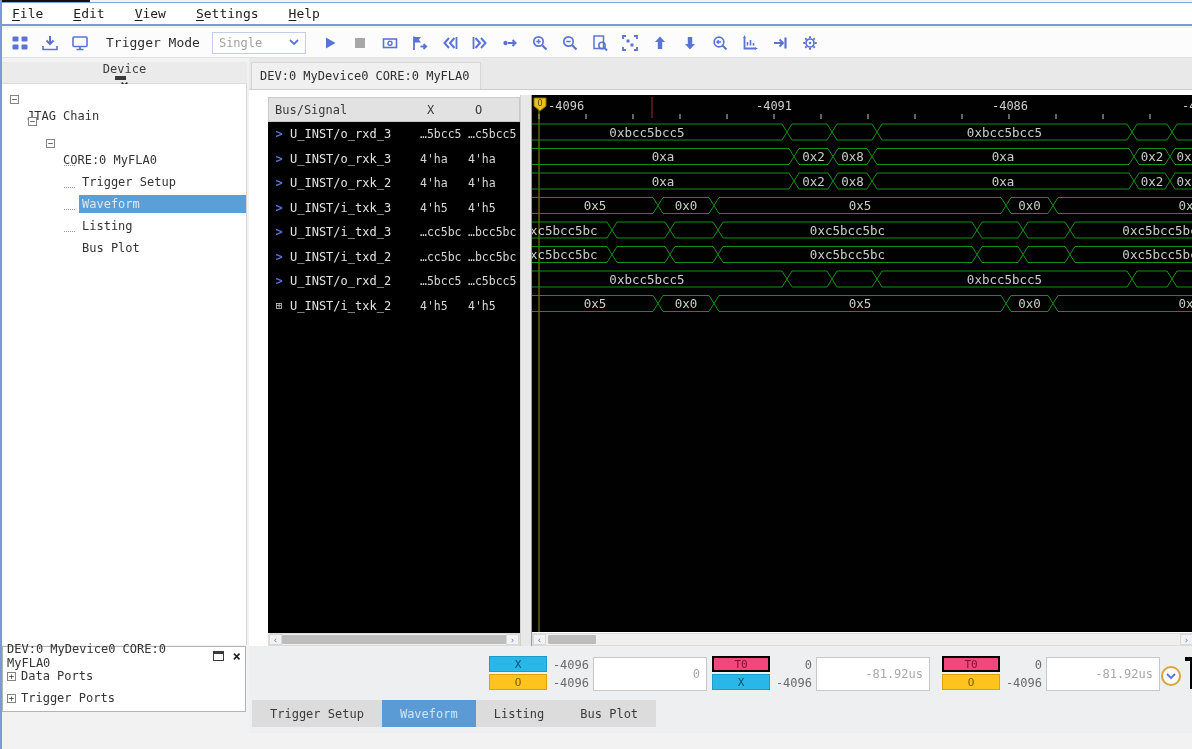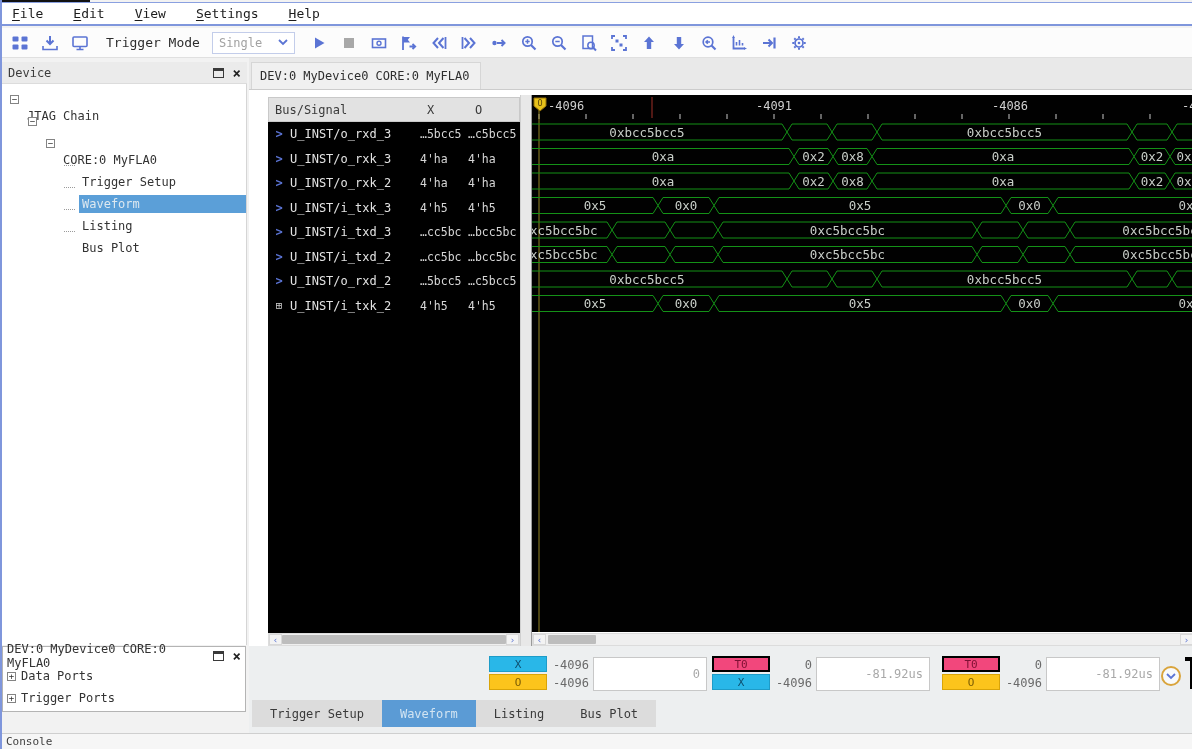--- a/index.html
+++ b/index.html
@@ -15,28 +15,28 @@
              display:flex; align-items:center; column-gap:30px; padding-left:10px;
              font-size:13px; color:#1c1c1c; }
   .menu-item { cursor:default; }
   .menu-item u { text-underline-offset:2px; }
   #toolbar { left:0; top:28px; right:0; height:30px; background:#fcfcfc;
              display:flex; align-items:center; column-gap:6px; padding-left:6px;
              border-bottom:1px solid #e0e0e0; }
   .tbtn { width:24px; height:24px; display:flex; align-items:center; justify-content:center; }
   .tbtn svg { display:block; }
   #trigger-mode-label { font-size:13px; color:#2e2e2e; margin:0 6px 0 8px; }
-  #trigger-select { width:83px; height:22px; background:#fff; border:1px solid #c3cdea;
+  #trigger-select { width:94px; height:22px; background:#fff; border:1px solid #c3cdea;
              display:flex; align-items:center; justify-content:space-between;
              padding:0 6px; font-size:12px; color:#a2a2a2; margin-right:6px; }
 
   
   #device-header { left:0; top:62px; width:245px; height:22px; background:#ebebeb;
              border-bottom:1px solid #dcdcdc; display:flex; align-items:center;
-             font-size:12px; color:#3c3c3c; padding:0 6px; }
+             font-size:12px; color:#3c3c3c; padding:0 6px;flex-direction:column; }
   #device-body { left:0; top:84px; width:245px; height:561px; background:#fff;
              border-right:1px solid #d5d5d5; font-size:12px; color:#333; padding-top:4px;}
   .hdr-spacer { flex:1; }
   .pin-btn { width:11px; height:10px; border:1px solid #3a3a3a; border-top:3px solid #3a3a3a;
              margin-right:9px; }
   .close-btn { font-size:14px; font-weight:bold; color:#222; line-height:10px; }
   .tree-item { display:flex; align-items:center; height:22px; cursor:default; }
   .expbox { width:9px; height:9px; border:1px solid #848484; background:#fff; color:#333;
             font-size:9px; line-height:7px; text-align:center; flex:none; margin-right:5px; }
   .dash { width:11px; border-top:1px dotted #9a9a9a; margin-right:4px; flex:none; }
@@ -559,16 +559,13 @@
       </div>
   </div>
 
   <div class="abs" id="bottom-tabs">
       <span class="btab">Trigger Setup</span>
       <span class="btab active">Waveform</span>
       <span class="btab">Listing</span>
       <span class="btab">Bus Plot</span>
     </div>
 
-  <div class="abs" id="console-bar">
-    <span>Console</span>
-  </div>
 </div>
 
 </body></html>

